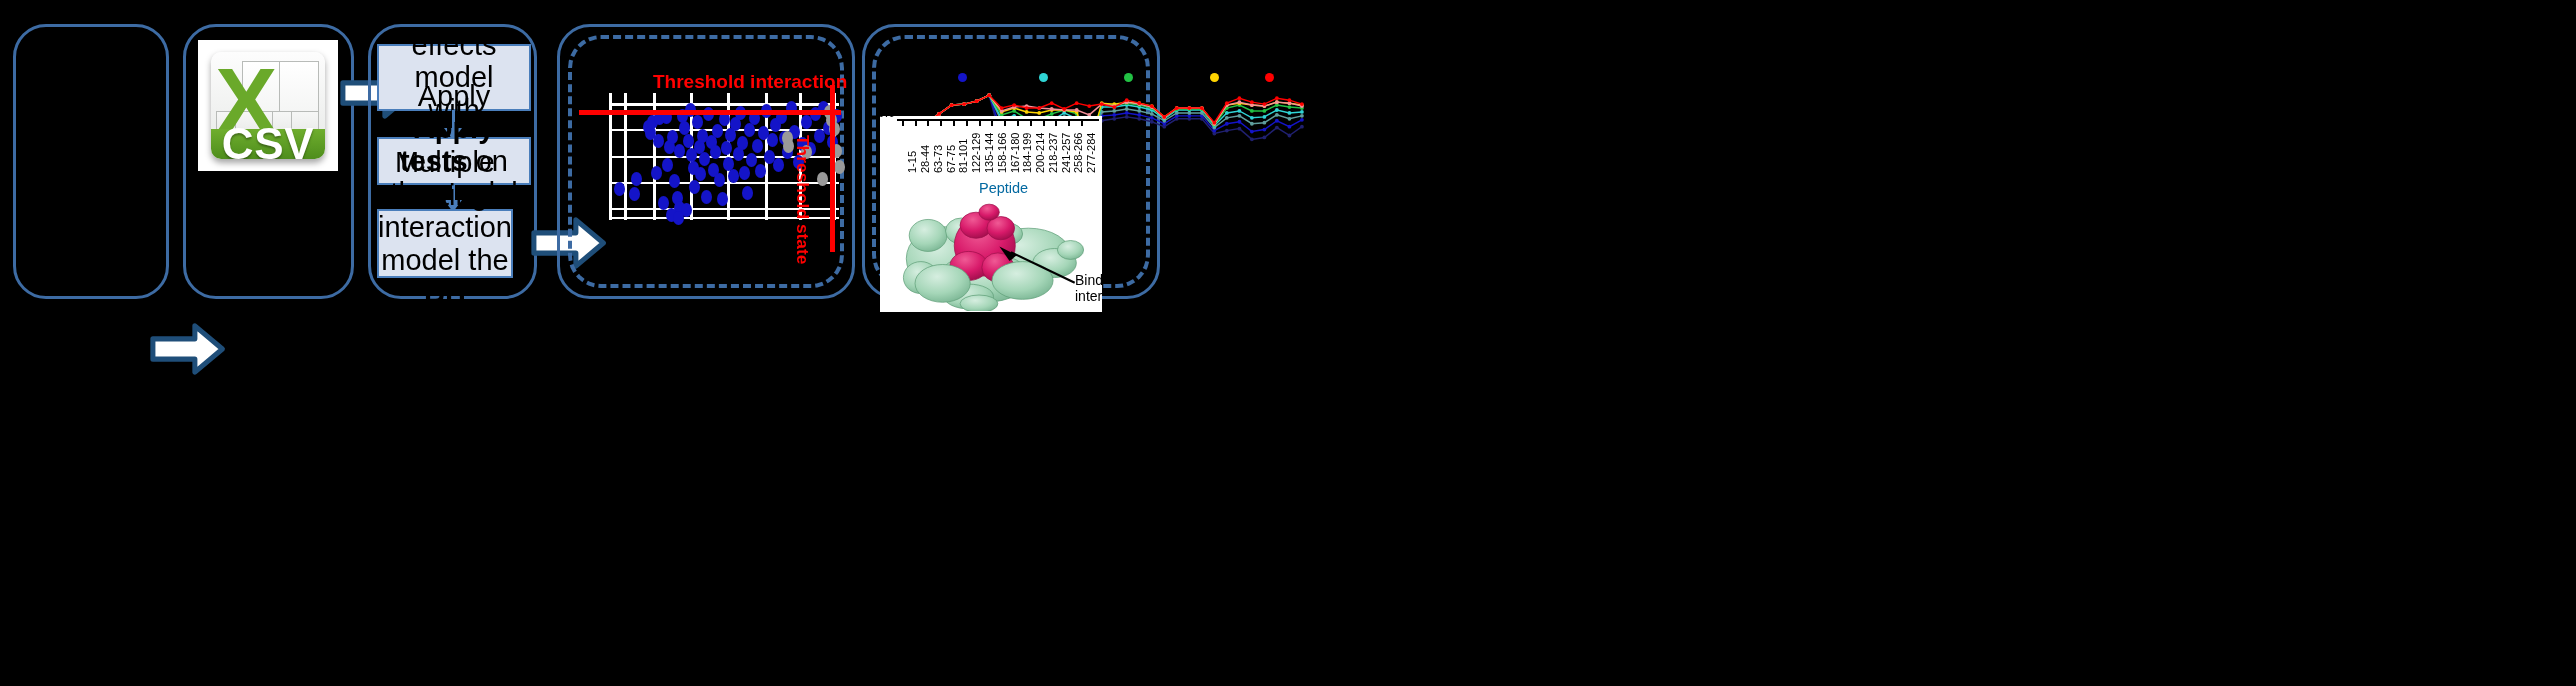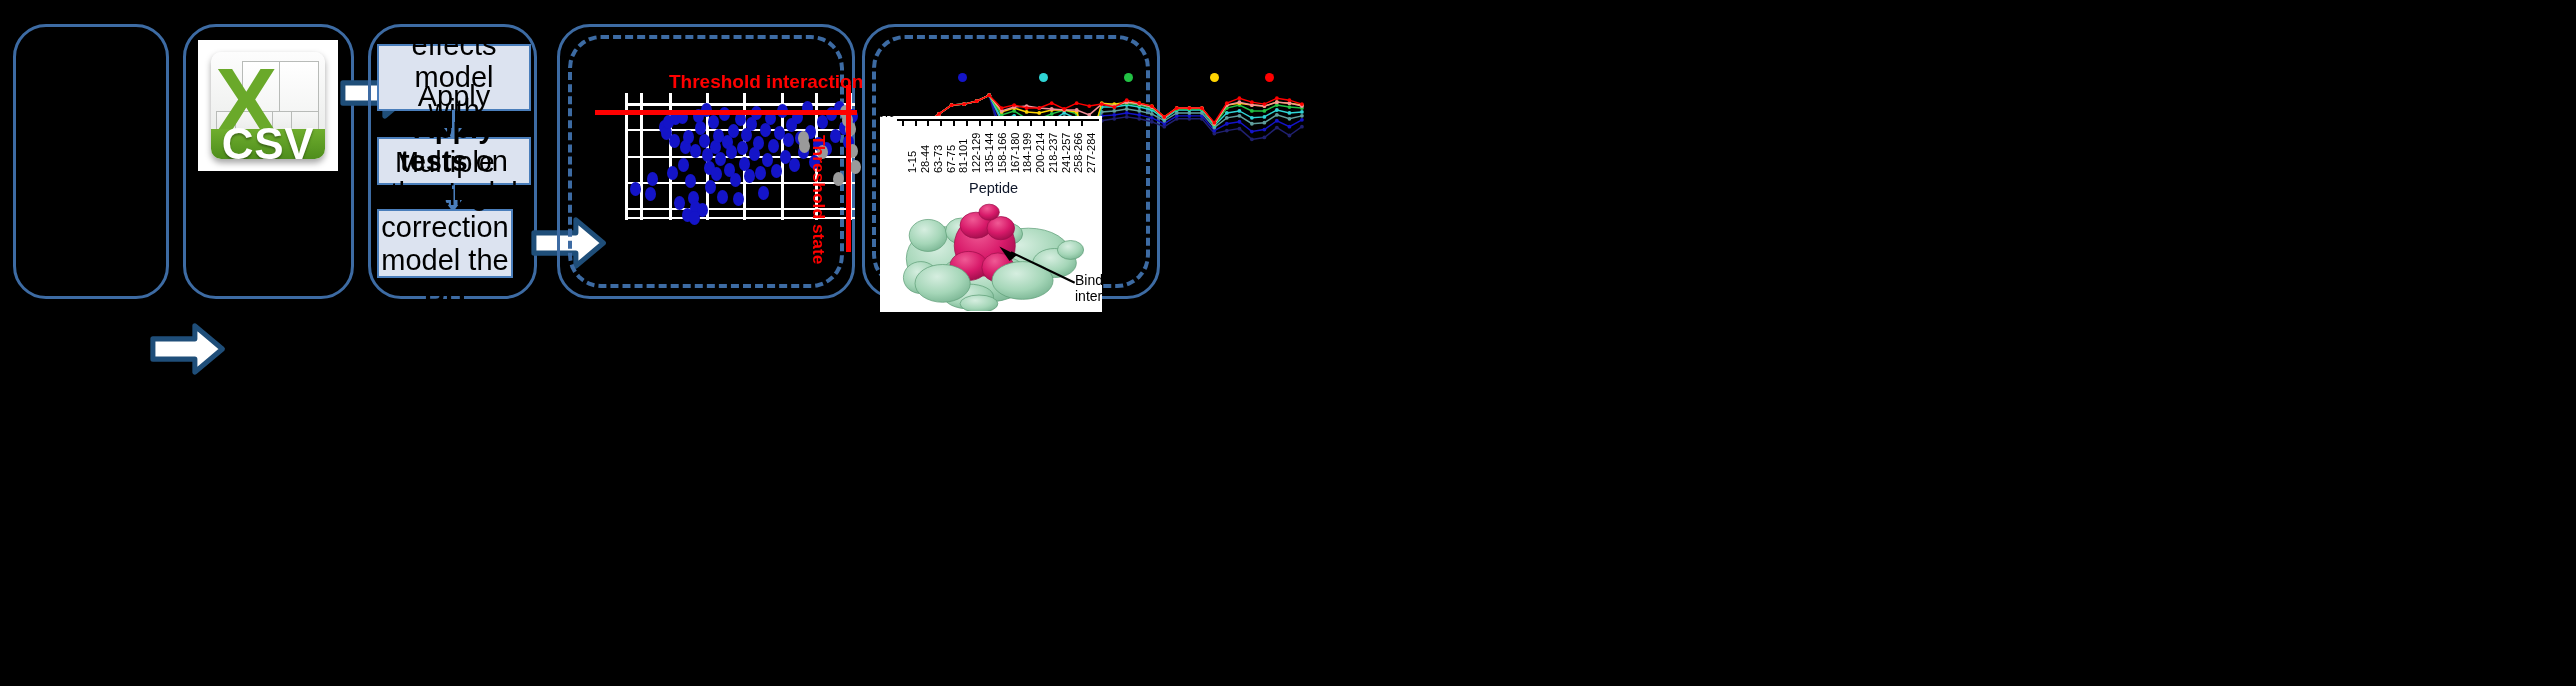--- a/index.html
+++ b/index.html
@@ -68,21 +68,21 @@
   .pt.b{background:#1414c8;}
   .pt.g{background:#9a9a9a;}
 
   
   #figpanel{position:absolute;background:#ffffff;overflow:hidden;}
   .xlab{position:absolute;transform-origin:left top;transform:rotate(-90deg);
         font-size:19.6px;color:#000;white-space:nowrap;}
   .tick{position:absolute;background:#000;width:1.5px;}
   .axisline{position:absolute;background:#000;height:2.2px;}
   .ylabel0{position:absolute;font-size:22px;color:#000;}
-  .peplabel{position:absolute;font-size:26px;color:#0f172a;}
+  .peplabel{position:absolute;font-size:26px;color:#0369a1;margin-left:10px;}
   .annot{position:absolute;font-size:23px;color:#000;line-height:1.15;}
   .legdot{position:absolute;border-radius:50%;}
 </style>
 </head>
 <body>
 
 <div class="panel solid" style="left:13px;top:24px;width:156px;height:275px;"></div>
 
 <div class="arrow" style="left:150px;top:320px;width:76px;height:58px;">
   <svg width="76" height="58" viewBox="0 0 105 80">
@@ -128,35 +128,35 @@
     <span>the model parameters</span>
   </div>
 </div>
 
 <div class="connector" style="left:452px;top:185px;height:17.4px;"></div>
 <div class="connector-head" style="left:444px;top:200px;"></div>
 
 <div class="procbox" style="left:377px;top:209px;width:136px;height:69px;">
   <div>
     <span>Multiple testing</span><br>
-    <span>correction</span><br>
+    <span>interaction</span><br>
     <span>model the </span><b>BH</b><span> procedure</span>
   </div>
 </div>
 
 <div class="arrow" style="left:531px;top:214px;width:76px;height:58px;">
   <svg width="76" height="58" viewBox="0 0 105 80">
     <polygon points="4,26 62,26 62,8 100,40 62,72 62,54 4,54" fill="#ffffff" stroke="#1f4e79" stroke-width="7" stroke-linejoin="round"></polygon>
   </svg>
 </div>
 
 <div class="panel solid" style="left:557px;top:24px;width:298px;height:275px;"></div>
 <div class="panel dashed" style="left:568px;top:35px;width:276px;height:253px;"></div>
 
-<div id="scatter" style="left:596px;top:62px;width:262px;height:218px;text-align:center;">
+<div id="scatter" style="left:580px;top:62px;width:262px;height:218px;text-align:center;">
   <div class="scatter-title" style="left:73px;top:8.7px;">Threshold interaction</div>
 
   <div class="grid-area" style="left:29px;top:30.5px;width:230px;height:127px;">
 
     <div class="gl" style="left:0px;top:0;width:2.9px;height:127px;"></div>
     <div class="gl" style="left:15.3px;top:0;width:2.9px;height:127px;"></div>
     <div class="gl" style="left:44px;top:0;width:2.9px;height:127px;"></div>
     <div class="gl" style="left:81px;top:0;width:2.9px;height:127px;"></div>
     <div class="gl" style="left:118px;top:0;width:2.9px;height:127px;"></div>
     <div class="gl" style="left:156px;top:0;width:2.9px;height:127px;"></div>

